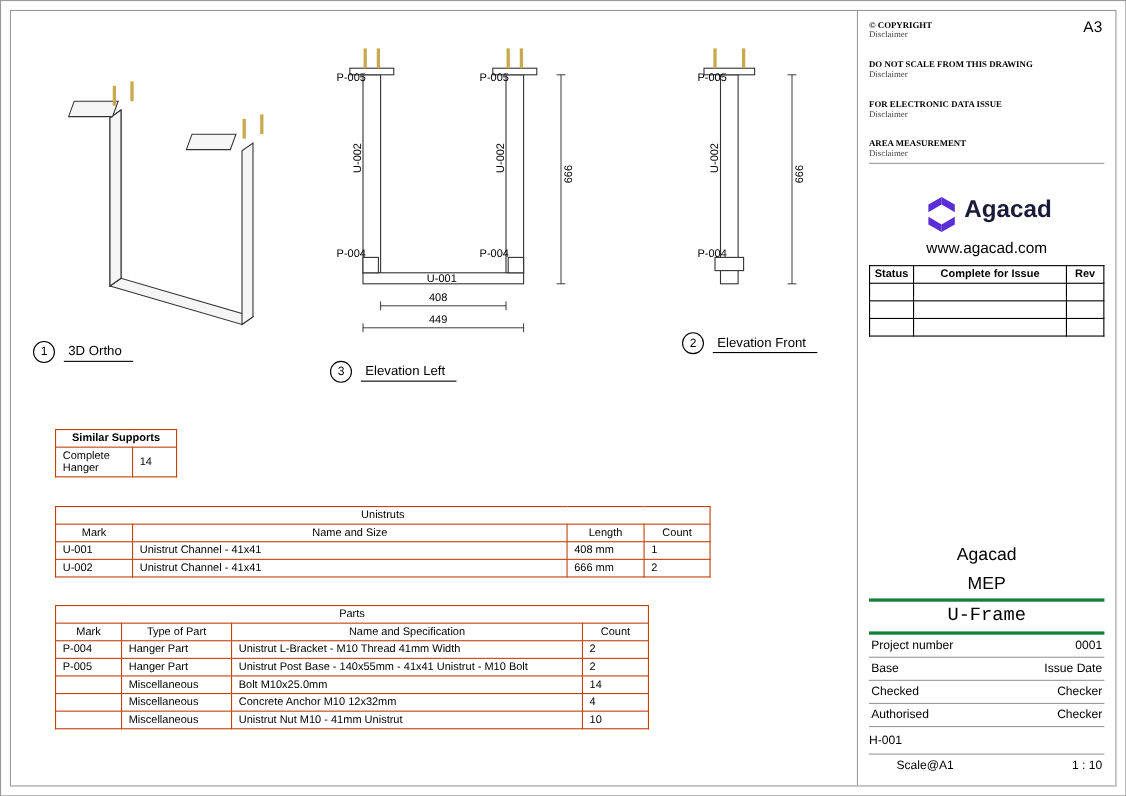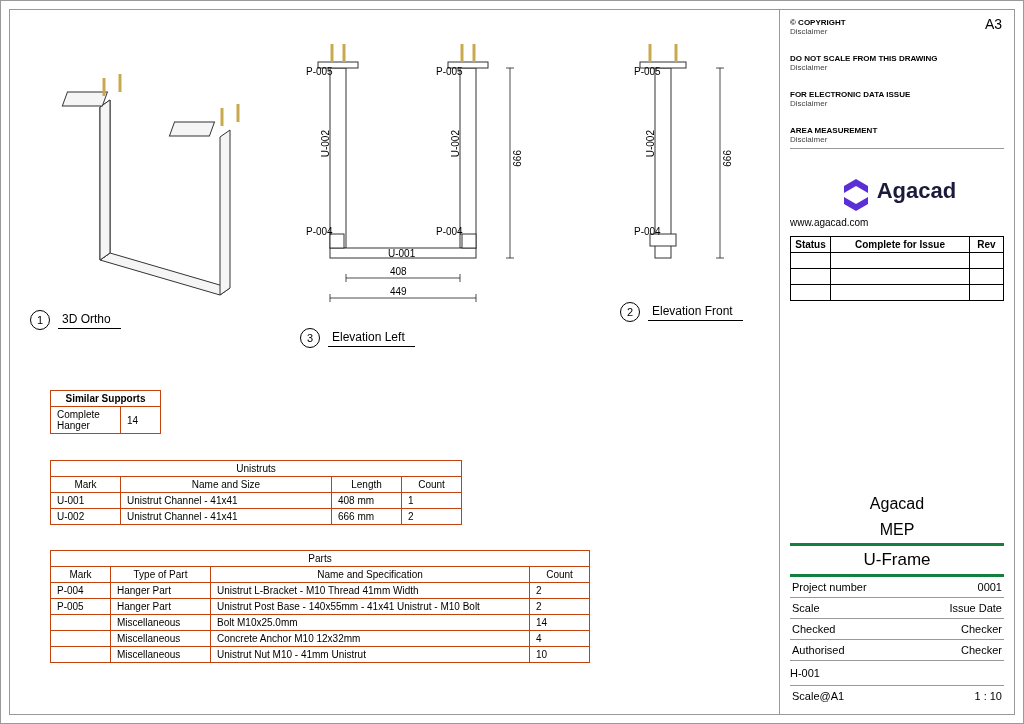--- a/index.html
+++ b/index.html
@@ -7,29 +7,29 @@
   .sheet { width: 1024px; height: 724px; position: relative; border: 1px solid #999; }
   .inner { position: absolute; inset: 8px; border: 1px solid #999; }
   .main { position: absolute; left: 0; top: 0; width: 760px; height: 100%; }
   .side { position: absolute; right: 0; top: 0; width: 235px; height: 100%; border-left: 1px solid #999; padding: 8px 10px; display: flex; flex-direction: column; }
   .view-label { display: flex; align-items: center; gap: 8px; }
   .view-num { width: 20px; height: 20px; border: 1px solid #000; border-radius: 50%; display: flex; align-items: center; justify-content: center; font-size: 11px; }
   .view-title { font-size: 12px; border-bottom: 1px solid #000; padding: 0 10px 2px 4px; }
   .table { border-collapse: collapse; font-size: 10px; }
   .table th, .table td { border: 1px solid #c2410c; padding: 2px 6px; text-align: left; }
   .table th { font-weight: normal; text-align: center; }
-  .disclaimer-block { margin-bottom: 18px; }
+  .disclaimer-block { margin-bottom: 18px; font-family: Liberation Serif, serif; }
   .disclaimer-title { font-size: 8px; font-weight: bold; }
   .disclaimer-text { font-size: 8px; color: #444; }
   .side-table { border-collapse: collapse; width: 100%; font-size: 10px; }
   .side-table th, .side-table td { border: 1px solid #000; padding: 2px 4px; text-align: center; height: 16px; }
   .title-row { display: flex; justify-content: space-between; border-bottom: 1px solid #999; padding: 4px 2px; font-size: 11px; }
   .logo-wrap { text-align: center; margin: 10px 0 4px; }
   .logo-text { font-size: 22px; font-weight: bold; color: #1a1a3a; }
-  .logo-url { font-size: 10px; text-align: left; margin-bottom: 8px; }
+  .logo-url { font-size: 14px; text-align: center; margin-bottom: 8px; }
   .big-title { text-align: center; font-size: 16px; padding: 4px 0; }
   .big-title.bb { border-bottom: 3px solid #15803d; }
   .sheet-num { font-size: 11px; padding: 6px 0; border-bottom: 1px solid #999; }
   .a3 { position: absolute; right: 12px; top: 6px; font-size: 14px; }
   .diagram { position: absolute; }
   .dim-text { font-size: 10px; }
   .part-label { font-size: 10px; }
   .vert { writing-mode: vertical-rl; transform: rotate(180deg); }
 </style>
 </head>
@@ -140,21 +140,21 @@
             <tr>
               <th colspan="2" style="font-weight:bold;">Similar Supports</th>
             </tr>
         <tr>
           <td style="width:70px;">Complete Hanger</td>
           <td style="width:40px;">14</td>
         </tr>
       </tbody>
         </table>
 
-      <table class="table" style="position:absolute; left:40px; top:450px; width:412px;">
+      <table class="table" style="position:absolute; left:40px; top:450px; width:596px;">
         <tbody>
             <tr>
               <th colspan="4">Unistruts</th>
             </tr>
         <tr>
           <th style="width:70px;">Mark</th>
           <th>Name and Size</th>
           <th style="width:70px;">Length</th>
           <th style="width:60px;">Count</th>
         </tr>
@@ -272,39 +272,39 @@
               <td></td>
               <td></td>
             </tr>
       </tbody>
         </table>
 
       <div style="flex:1;"></div>
 
       <div class="big-title">Agacad</div>
       <div class="big-title bb">MEP</div>
-      <div class="big-title bb" style="font-size:17px;">U-Frame</div>
+      <div class="big-title bb" style="font-size:17px;font-family:Liberation Mono, monospace;">U-Frame</div>
 
       <div class="title-row">
           <span>Project number</span>
           <span>0001</span>
         </div>
       <div class="title-row">
-          <span>Scale</span>
+          <span>Base</span>
           <span>Issue Date</span>
         </div>
       <div class="title-row">
           <span>Checked</span>
           <span>Checker</span>
         </div>
       <div class="title-row">
           <span>Authorised</span>
           <span>Checker</span>
         </div>
       <div class="sheet-num">H-001</div>
-      <div class="title-row" style="border-bottom:none;">
+      <div class="title-row" style="border-bottom:none;margin-left:23px;">
           <span>Scale@A1</span>
           <span>1 : 10</span>
         </div>
     </div>
 
   </div>
 </div>
 
 </body></html>

